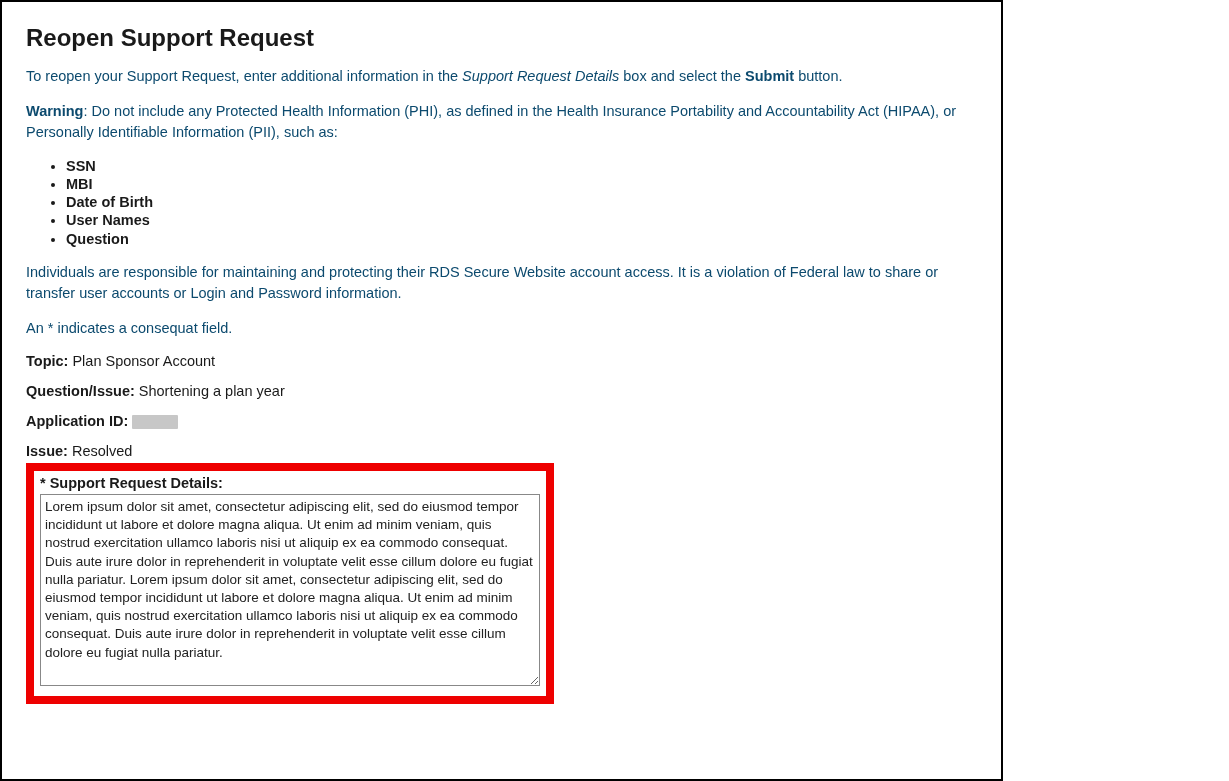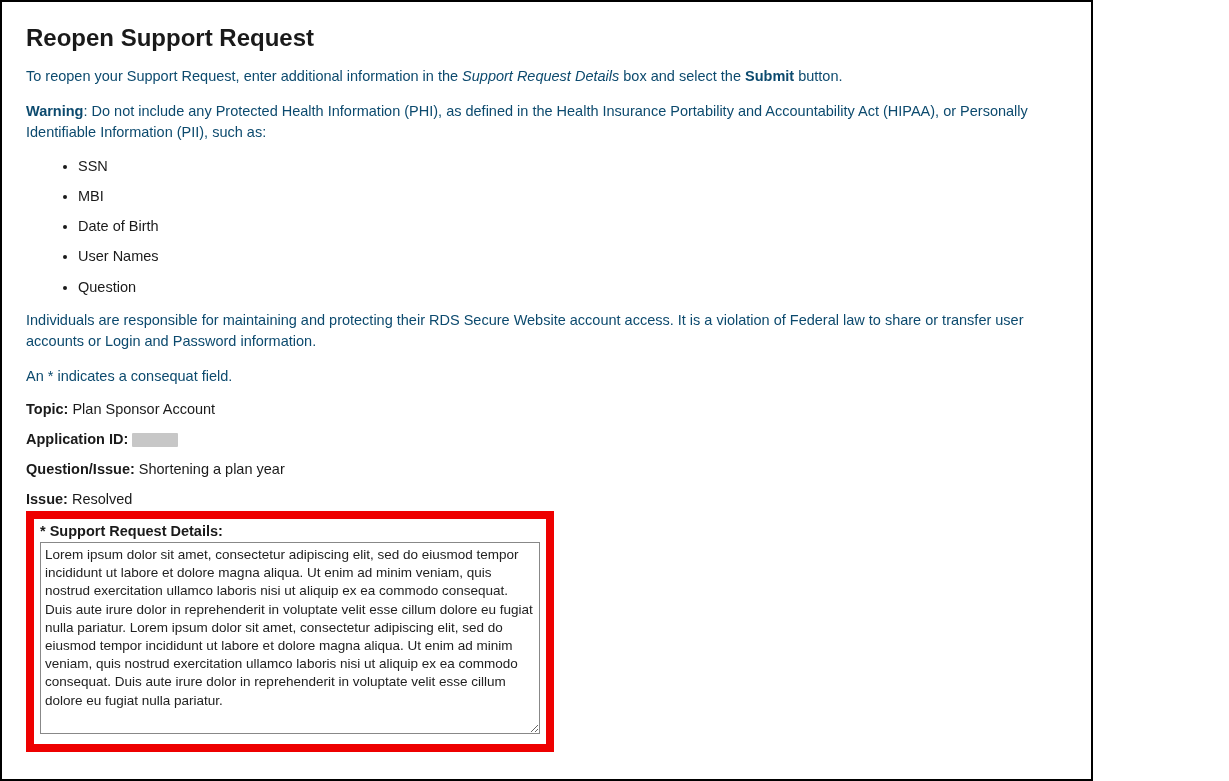--- a/index.html
+++ b/index.html
@@ -7,21 +7,21 @@
     margin: 0;
     padding: 0;
     font-family: -apple-system, BlinkMacSystemFont, "Segoe UI", Arial, sans-serif;
     color: #1a1a1a;
     background: #fff;
   }
   .page-frame {
     border: 2px solid #000;
     margin: 0;
     padding: 22px 24px 12px 24px;
-    width: 1093px;
+    width: 1003px;
     height: 781px;
     position: relative;
   }
   h1.page-title {
     font-size: 24px;
     font-weight: 700;
     margin: 0 0 14px 0;
     color: #1a1a1a;
   }
   p.body-text {
@@ -31,21 +31,21 @@
     color: #0c4a6e;
   }
   .italic { font-style: italic; }
   .bold { font-weight: 700; }
   ul.phi-list {
     margin: 0 0 14px 0;
     padding-left: 40px;
     font-size: 14.5px;
     line-height: 1.25;
   }
-  ul.phi-list li { margin: 12px; }
+  ul.phi-list li { margin: 0; font-weight: bold; }
   .field-line {
     font-size: 14.5px;
     margin: 0 0 14px 0;
   }
   .field-label { font-weight: 700; }
   .redacted {
     display: inline-block;
     background: #c7c7c7;
     height: 14px;
     vertical-align: middle;
@@ -103,26 +103,26 @@
   <p class="body-text">Individuals are responsible for maintaining and protecting their RDS Secure Website account access. It is a violation of Federal law to share or transfer user accounts or Login and Password information.</p>
 
   <p class="body-text">An * indicates a consequat field.</p>
 
 
   <div class="field-line">
     <span class="field-label">Topic:</span><span> Plan Sponsor Account</span>
   </div>
 
   <div class="field-line">
-    <span class="field-label">Application ID:</span>
-    <span class="redacted sm"></span>
+    <span class="field-label">Question/Issue:</span><span> Shortening a plan year</span>
   </div>
 
   <div class="field-line">
-    <span class="field-label">Question/Issue:</span><span> Shortening a plan year</span>
+    <span class="field-label">Application ID:</span>
+    <span class="redacted sm"></span>
   </div>
 
   <div class="field-line" style="margin-bottom:4px;">
     <span class="field-label">Issue:</span><span> Resolved</span>
   </div>
 
   <div class="highlight-box">
     <div class="details-label">* Support Request Details:</div>
     <textarea class="details-textarea" spellcheck="true" style="">Lorem ipsum dolor sit amet, consectetur adipiscing elit, sed do eiusmod tempor incididunt ut labore et dolore magna aliqua. Ut enim ad minim veniam, quis nostrud exercitation ullamco laboris nisi ut aliquip ex ea commodo consequat. Duis aute irure dolor in reprehenderit in voluptate velit esse cillum dolore eu fugiat nulla pariatur. Lorem ipsum dolor sit amet, consectetur adipiscing elit, sed do eiusmod tempor incididunt ut labore et dolore magna aliqua. Ut enim ad minim veniam, quis nostrud exercitation ullamco laboris nisi ut aliquip ex ea commodo consequat. Duis aute irure dolor in reprehenderit in voluptate velit esse cillum dolore eu fugiat nulla pariatur.</textarea>
   </div>

